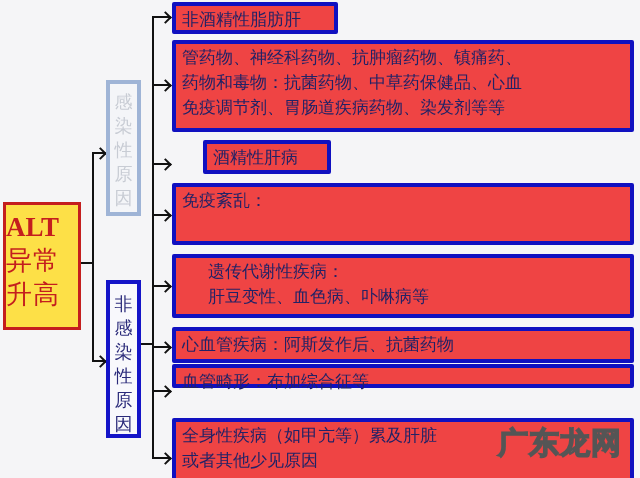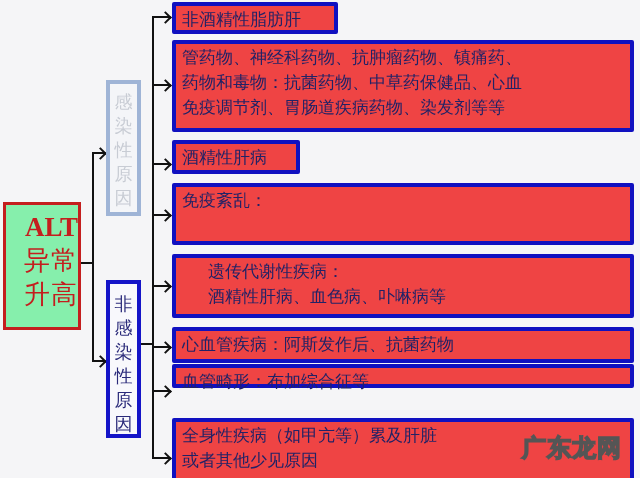--- a/index.html
+++ b/index.html
@@ -1,31 +1,31 @@
 <!DOCTYPE html>
 <html><head>
 <meta charset="utf-8">
 <style>
   html, body { margin:0; padding:0; }
   body { width:640px; height:478px; background:#f5f5f7; position:relative; overflow:hidden;
          font-family: "DejaVu Sans", "Liberation Sans", sans-serif; }
   .abs { position:absolute; }
-  .root-box { left:3px; top:202px; width:78px; height:128px; border:3px solid #c41e1e; background:#86efac;
-              box-sizing:border-box; color:#c41e1e; text-align:right; }
+  .root-box { left:3px; top:202px; width:78px; height:128px; border:3px solid #c41e1e; background:#fde047;
+              box-sizing:border-box; color:#c41e1e; text-align:left; }
   .root-box .alt { font-family:"Liberation Serif", serif; font-weight:bold; font-size:27px; line-height:32px; margin-top:6px; }
   .root-box .cn { font-size:26px; line-height:34px; letter-spacing:1px; }
   .vbox { box-sizing:border-box; text-align:center; font-size:18px; line-height:24px; padding-top:6px; }
   .infect { left:106px; top:80px; width:35px; height:136px; border:4px solid #9fb4d6; color:#c8ccd4; background:#f4f5f8; }
   .noninf { left:106px; top:280px; width:35px; height:158px; border:4px solid #1414c8; color:#2a2a7a; background:#f8f8fc; padding-top:8px; }
   .vbox span { display:block; }
   .item { left:172px; box-sizing:border-box; border:4px solid #1010c0; background:#ef4444; color:#222266;
           font-size:17px; line-height:25px; padding:1px 6px; border-radius:2px; }
   .line { background:#111; }
   .arrowhead { position:absolute; width:7px; height:7px; border-top:2px solid #111; border-right:2px solid #111; transform:rotate(45deg); }
-  .watermark { right:18px; bottom:14px; font-size:24px; font-weight:bold; color:#fff;
+  .watermark { right:18px; bottom:14px; font-size:30px; font-weight:bold; color:#fff;
                -webkit-text-stroke:1.5px #555; letter-spacing:1px; }
 </style>
 </head>
 <body>
 
 <div class="abs root-box">
   <div class="alt">ALT</div>
   <div class="cn">异常</div>
   <div class="cn">升高</div>
 </div>
@@ -75,29 +75,29 @@
 <div class="abs arrowhead" style="left:161px;top:454px;"></div>
 
 <div class="abs item" style="top:2px;width:166px;height:32px;">
   <div>非酒精性脂肪肝</div>
 </div>
 <div class="abs item" style="top:40px;width:462px;height:92px;">
   <div>管药物、神经科药物、抗肿瘤药物、镇痛药、</div>
   <div>药物和毒物：抗菌药物、中草药保健品、心血</div>
   <div>免疫调节剂、胃肠道疾病药物、染发剂等等</div>
 </div>
-<div class="abs item" style="top:140px;width:128px;height:34px;">
+<div class="abs item" style="top:140px;width:128px;height:34px;margin-left:31px;">
   <div>酒精性肝病</div>
 </div>
 <div class="abs item" style="top:183px;width:462px;height:62px;">
   <div>免疫紊乱：</div>
 </div>
 <div class="abs item" style="top:254px;width:462px;height:64px;padding-left:32px;">
   <div>遗传代谢性疾病：</div>
-  <div>酒精性肝病、血色病、卟啉病等</div>
+  <div>肝豆变性、血色病、卟啉病等</div>
 </div>
 <div class="abs item" style="top:327px;width:462px;height:36px;">
   <div>心血管疾病：阿斯发作后、抗菌药物</div>
 </div>
 <div class="abs item" style="top:364px;width:462px;height:24px;">
   <div>血管畸形：布加综合征等</div>
 </div>
 <div class="abs item" style="top:418px;width:462px;height:64px;">
   <div>全身性疾病（如甲亢等）累及肝脏</div>
   <div>或者其他少见原因</div>

